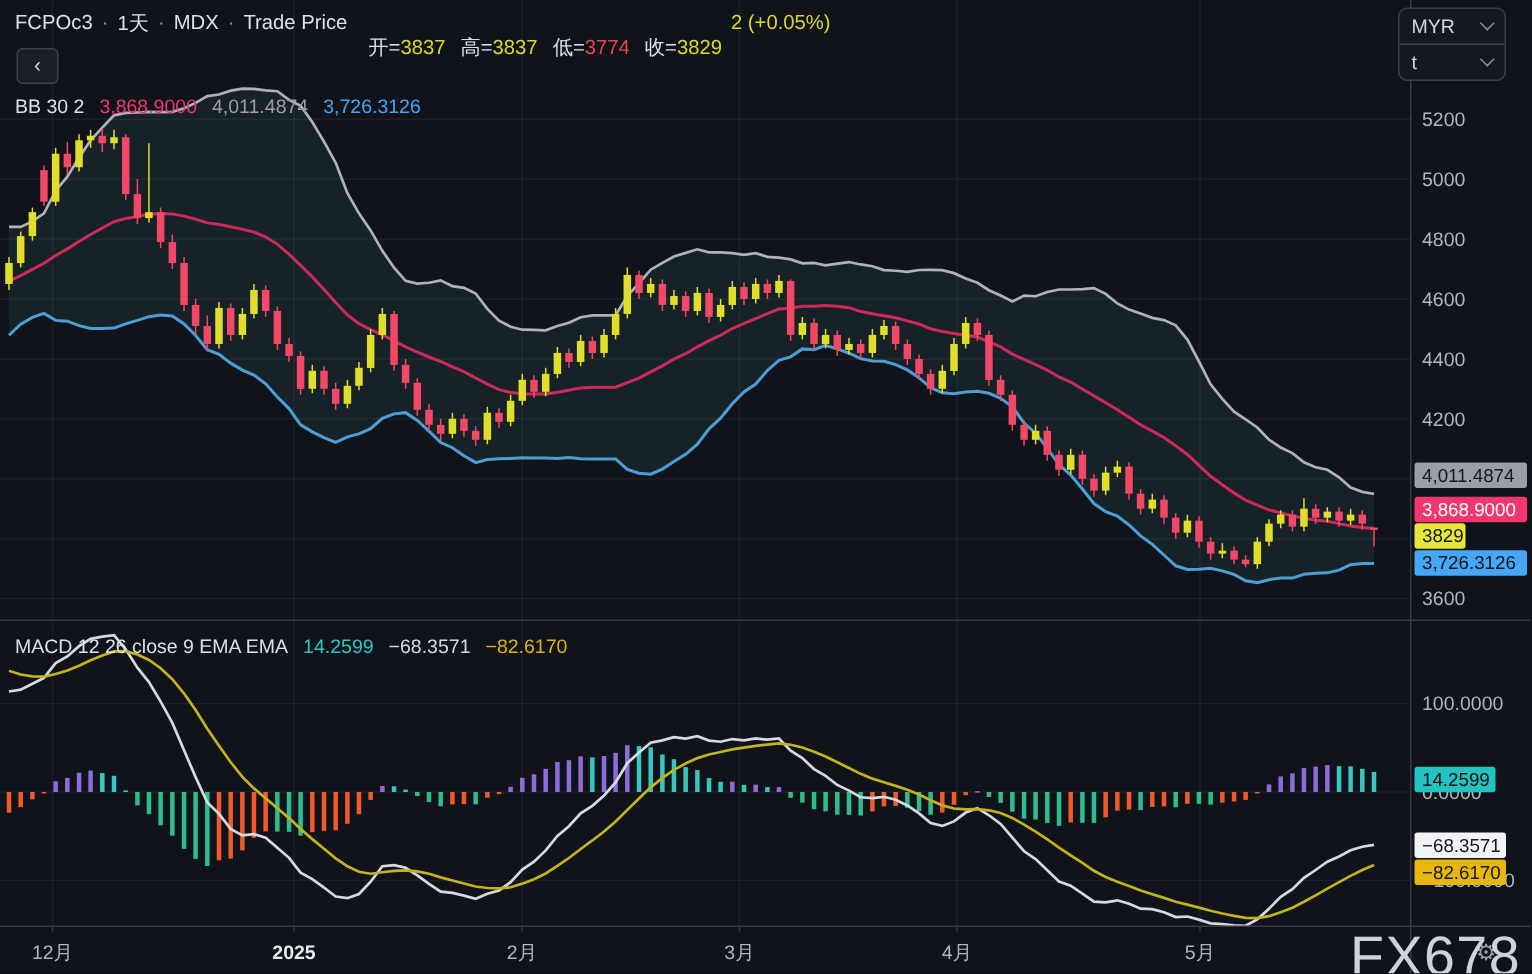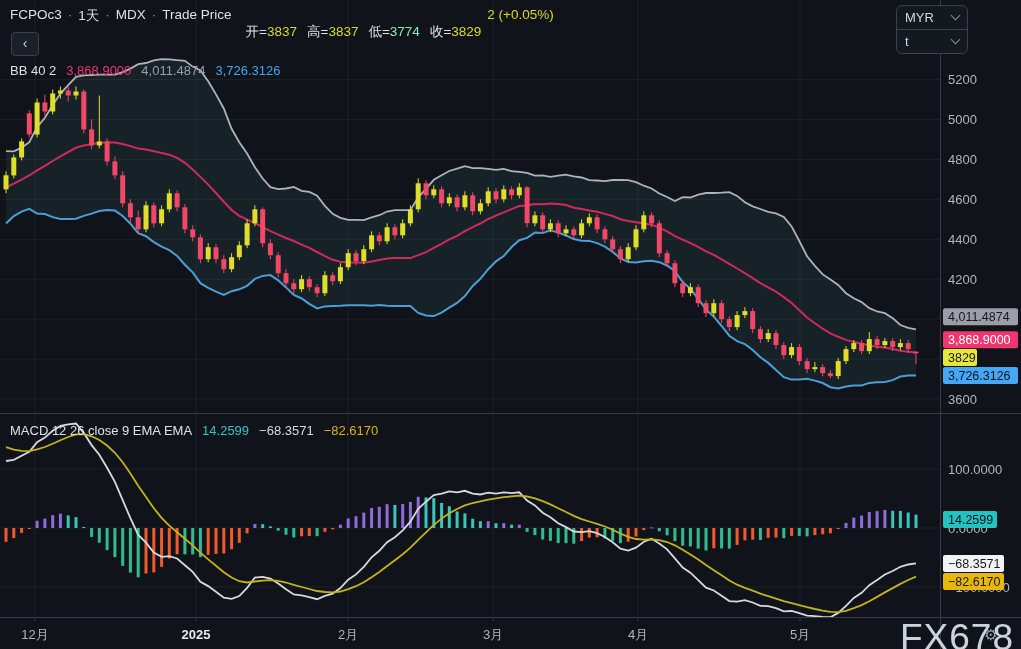--- a/index.html
+++ b/index.html
@@ -9,21 +9,21 @@
   .overlay{position:absolute;z-index:5;white-space:nowrap;}
   .hdr{left:10px;top:7px;font-size:13.5px;color:#dde0e6;display:flex;gap:6px;}
   .hdr .sep{color:#8b909b;}
   .hdr .yel{color:#d9d926;}
   .hdr .flds{display:flex;gap:10px;margin-left:8px;margin-top:16px;}
   .backbtn{left:11px;top:32px;width:26px;height:22px;background:#1b1f26;border:1px solid #3c414d;
            border-radius:4px;color:#cfd3da;font-size:14px;line-height:20px;text-align:center;cursor:pointer;}
   .bbrow,.macdrow{left:10px;font-size:13px;color:#dde0e6;display:flex;gap:10px;align-items:center;}
   .bbrow{top:63px;}
   .macdrow{top:423px;}
-  .unitbox{left:896px;top:5px;width:70px;background:#14181f;border:1px solid #3b404c;border-radius:6px;
+  .unitbox{left:932px;top:5px;width:70px;background:#14181f;border:1px solid #3b404c;border-radius:6px;
            color:#d5d8e0;font-size:13px;z-index:6;}
   .unitrow{height:23px;display:flex;align-items:center;justify-content:space-between;padding:0 8px;cursor:pointer;}
   .unitrow + .unitrow{border-top:1px solid #3b404c;}
   .chev{width:6px;height:6px;border-right:1.5px solid #868b97;border-bottom:1.5px solid #868b97;
         transform:rotate(45deg);display:inline-block;margin-top:-4px;}
   .wmark{right:7px;top:617px;font-size:37px;letter-spacing:1px;color:#dce4ee;opacity:.92;z-index:7;font-weight:500;}
 </style>
 </head>
 <body>
 
@@ -485,30 +485,30 @@
     <span>FCPOc3</span>
     <span class="sep">·</span>
     <span>1天</span>
     <span class="sep">·</span>
     <span>MDX</span>
     <span class="sep">·</span>
     <span>Trade Price</span>
     <span class="flds" id="ohlc-fields">
         <span>开=<span style="color:#d9d926">3837</span></span>
         <span>高=<span style="color:#d9d926">3837</span></span>
-        <span>低=<span style="color:#86efac">3774</span></span>
+        <span>低=<span style="color:#ef4444">3774</span></span>
         <span>收=<span style="color:#d9d926">3829</span></span>
       </span>
     <span class="yel">2 (+0.05%)</span>
   </div>
 
   <div class="overlay backbtn">‹</div>
 
   <div class="overlay bbrow">
-    <span>BB 40 2</span>
+    <span>BB 30 2</span>
     <span id="bb-vals"><span style="color:#f0366e;margin-right:10px">3,868.9000</span><span style="color:#9b9ea6;margin-right:10px">4,011.4874</span><span style="color:#41a5f3;margin-right:10px">3,726.3126</span></span>
   </div>
 
   <div class="overlay macdrow">
     <span>MACD 12 26 close 9 EMA EMA</span>
     <span id="macd-vals"><span style="color:#2fc6c6;margin-right:10px">14.2599</span><span style="color:#d6d9de;margin-right:10px">−68.3571</span><span style="color:#dab312;margin-right:10px">−82.6170</span></span>
   </div>
 
   <div class="overlay unitbox">
     <div class="unitrow">

